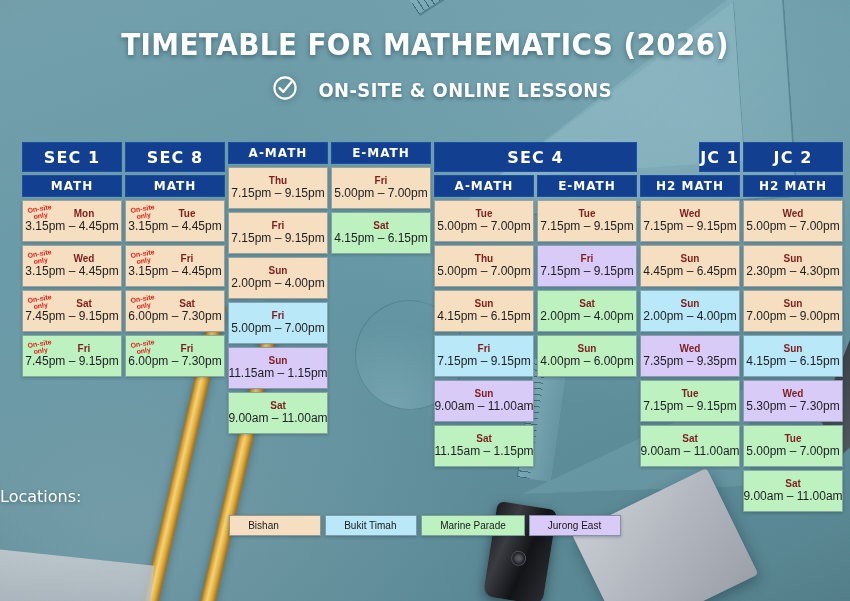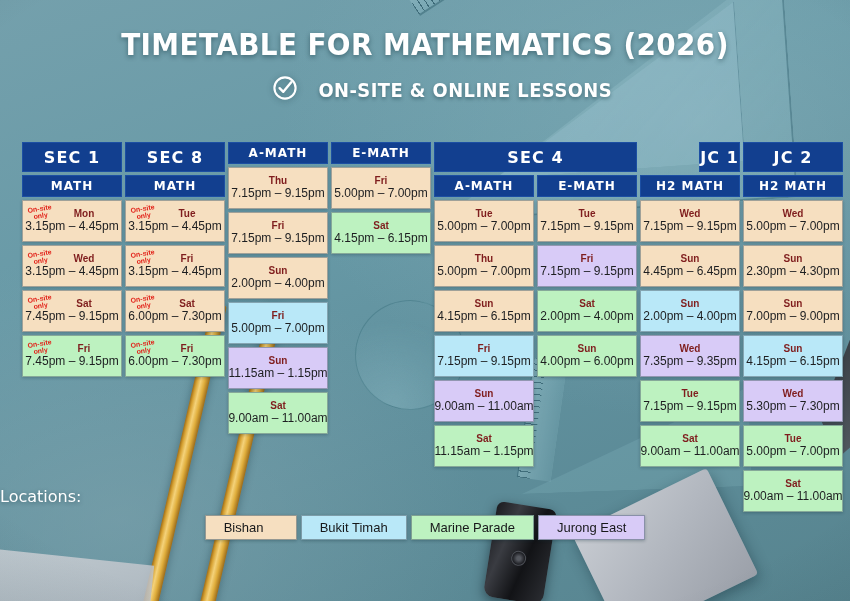--- a/index.html
+++ b/index.html
@@ -241,21 +241,21 @@
     font-size: 16px;
     color: #ffffff;
     text-shadow: 0 1px 4px rgba(12,42,52,0.45);
     margin-bottom: 9px;
   }
   #legend-chips { display: flex; justify-content: center; gap: 4px; }
   .chip {
     min-width: 92px;
     padding: 4px 18px;
     font-family: "Liberation Sans", sans-serif;
-    font-size: 13px;
+    font-size: 10px;
     color: #17181a;
     border: 1px solid rgba(85,105,115,0.6);
     box-shadow: 0 1px 3px rgba(10,40,50,0.3);
   }
 </style>
 </head>
 <body>
 
 <div id="bg">
   <div class="prop ruler-strip"></div>

